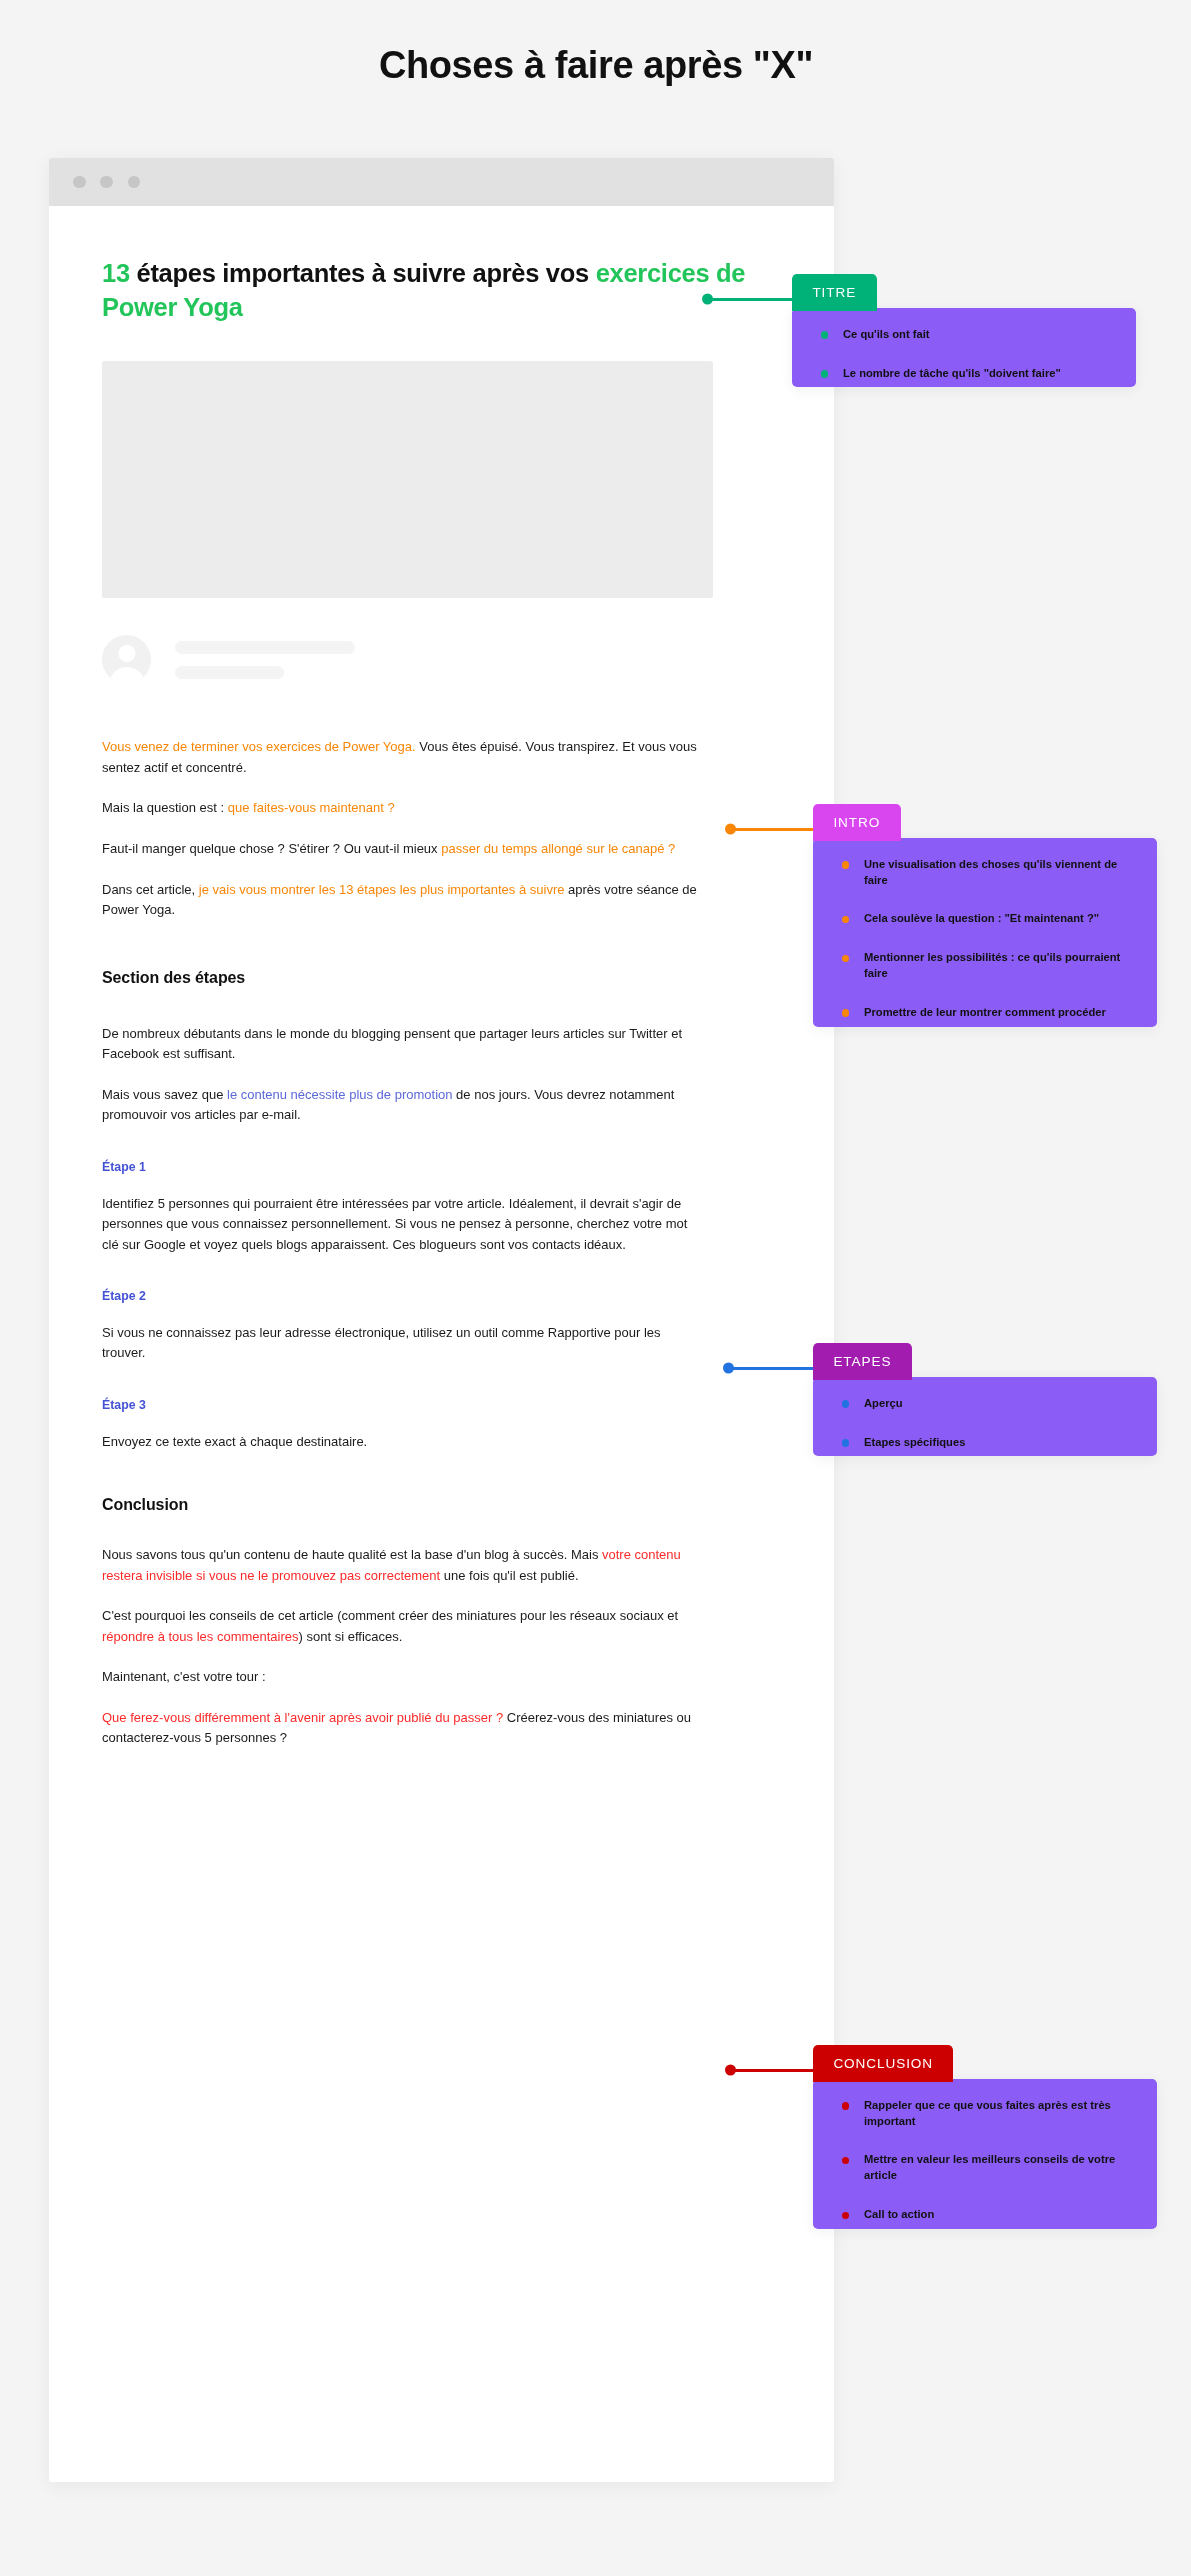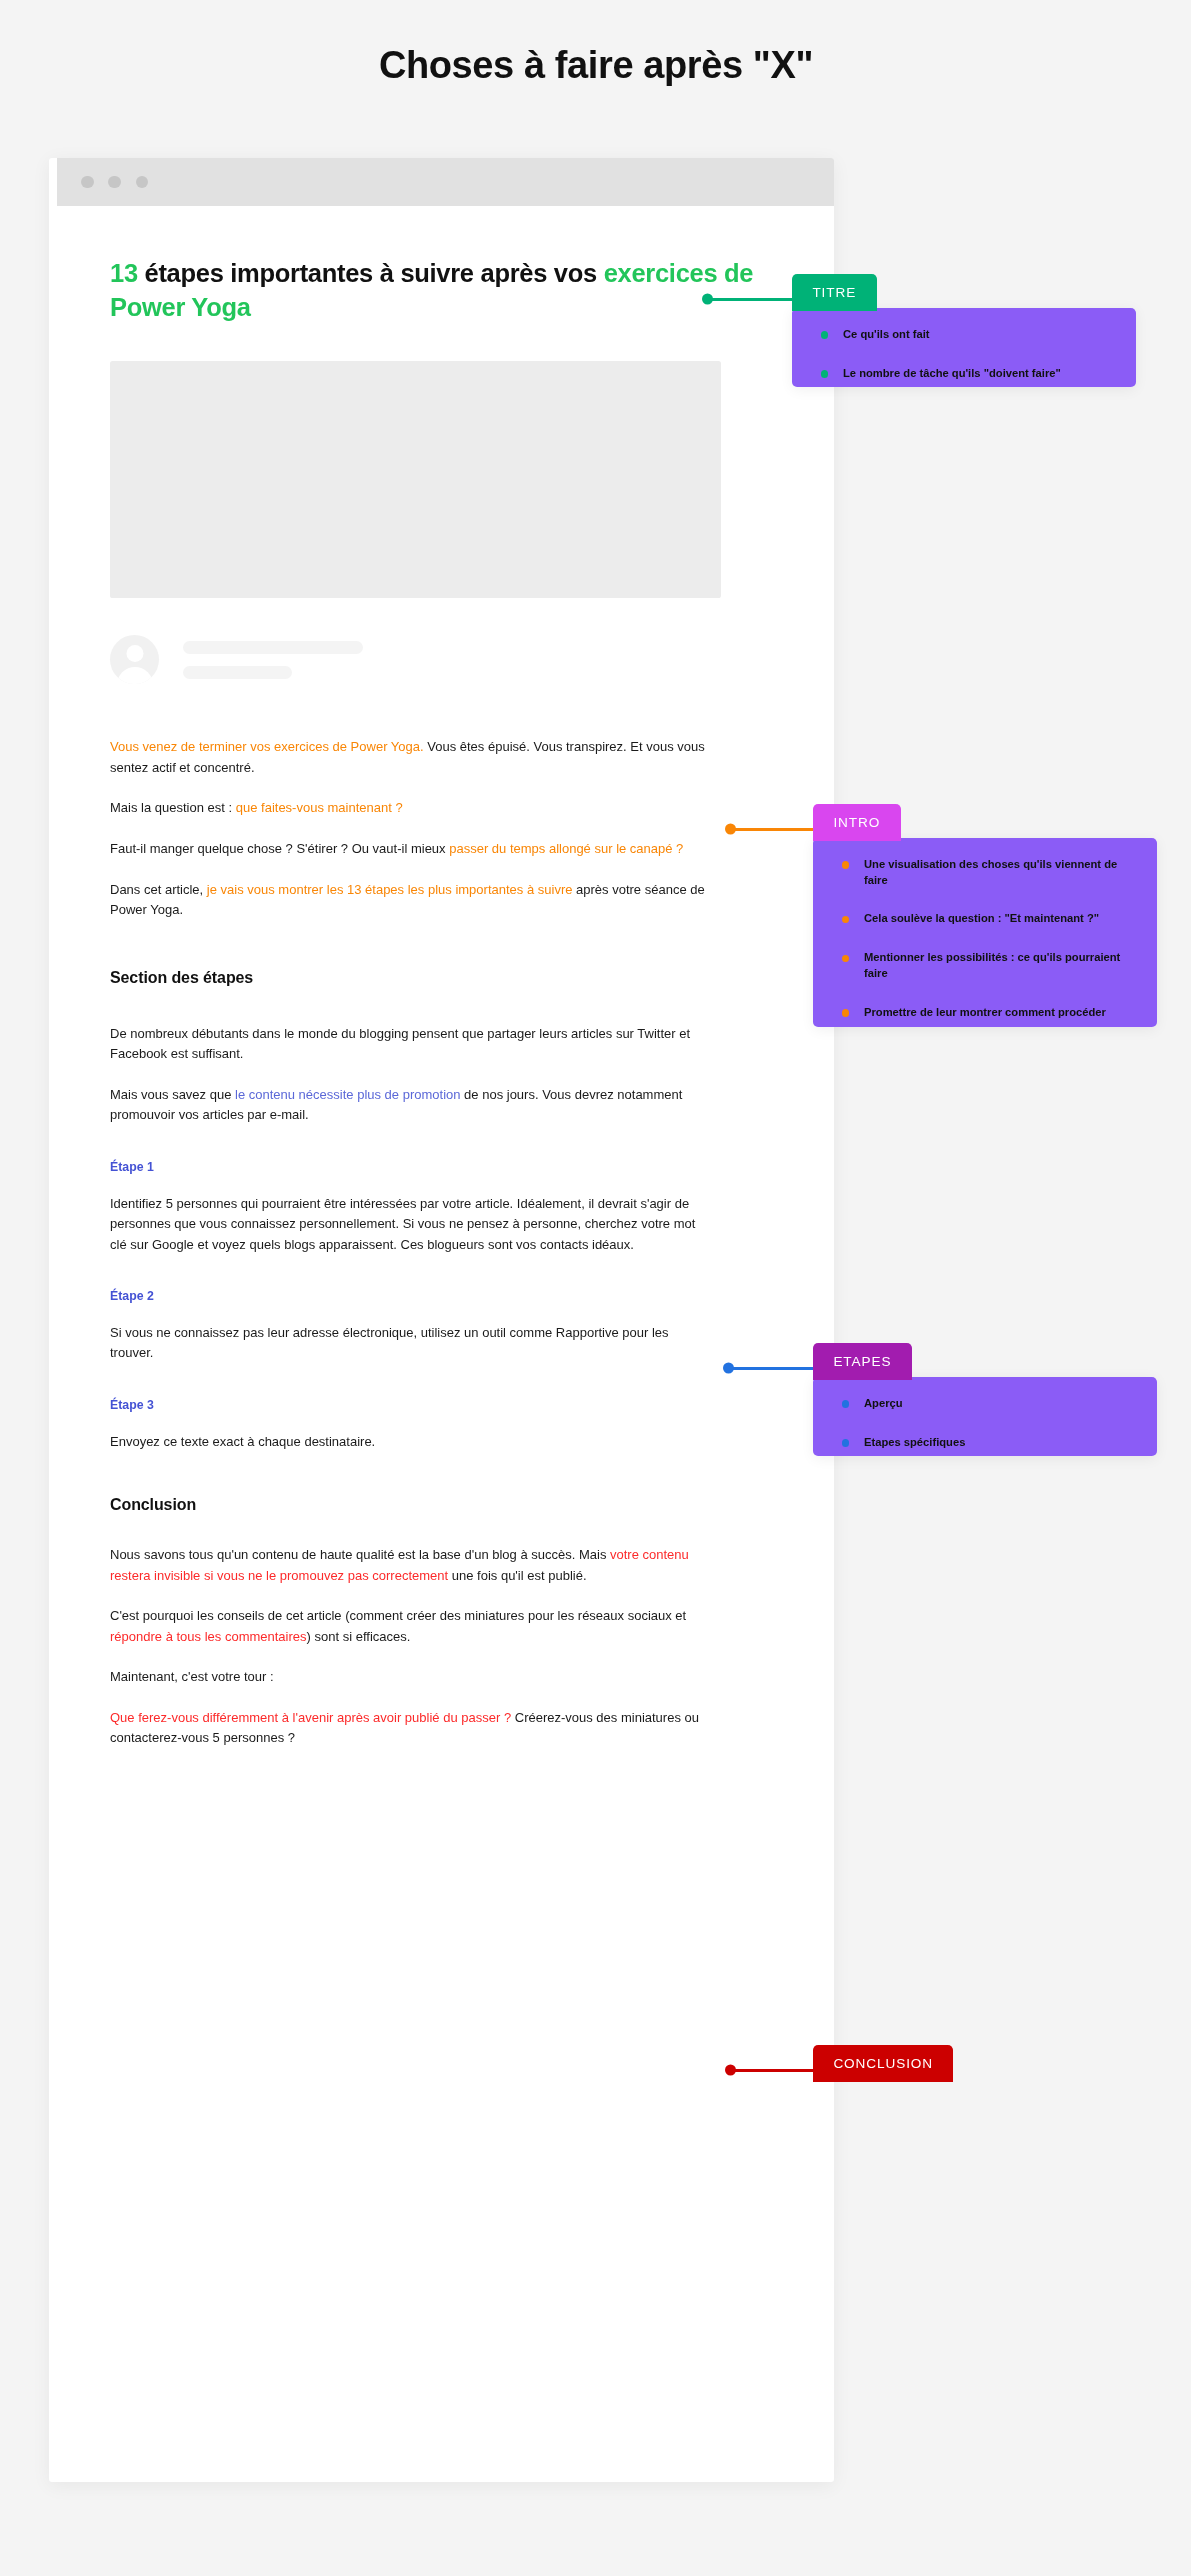--- a/index.html
+++ b/index.html
@@ -39,21 +39,20 @@
   .browser {
     position: absolute;
     left: 49px;
     top: 158px;
     width: 785px;
     height: 2324px;
     background: #ffffff;
     border-radius: 3px;
     box-shadow: 0 3.4px 19px rgba(0,0,0,0.055);
     overflow: hidden;
-    padding-left: 8px;
   }
 
   .browser-chrome {
     height: 48px;
     background: #e1e1e1;
     display: flex;
     align-items: center;
     padding-left: 24px;
     gap: 14.5px;
   }
@@ -344,16 +343,23 @@
         <li style="color: rgb(34, 114, 224);"><span style="color: rgb(17, 17, 17);">Etapes spécifiques</span></li>
       </ul>
     </div>
   </div>
 
   <div class="callout" id="callout-conclusion" style="left:813px; top:2045px;">
     <div class="callout-tab" style="background: rgb(204, 0, 0);">
       <span class="connector" style="background: rgb(204, 0, 0); width: 83px;"></span>
       <span>CONCLUSION</span>
     </div>
+    <div class="callout-panel">
+      <ul class="callout-list">
+        <li style="color: rgb(204, 0, 0);"><span style="color: rgb(17, 17, 17);">Rappeler que ce que vous faites après est très important</span></li>
+        <li style="color: rgb(204, 0, 0);"><span style="color: rgb(17, 17, 17);">Mettre en valeur les meilleurs conseils de votre article</span></li>
+        <li style="color: rgb(204, 0, 0);"><span style="color: rgb(17, 17, 17);">Call to action</span></li>
+      </ul>
+    </div>
   </div>
 
 </div>
 
 
 </body></html>

